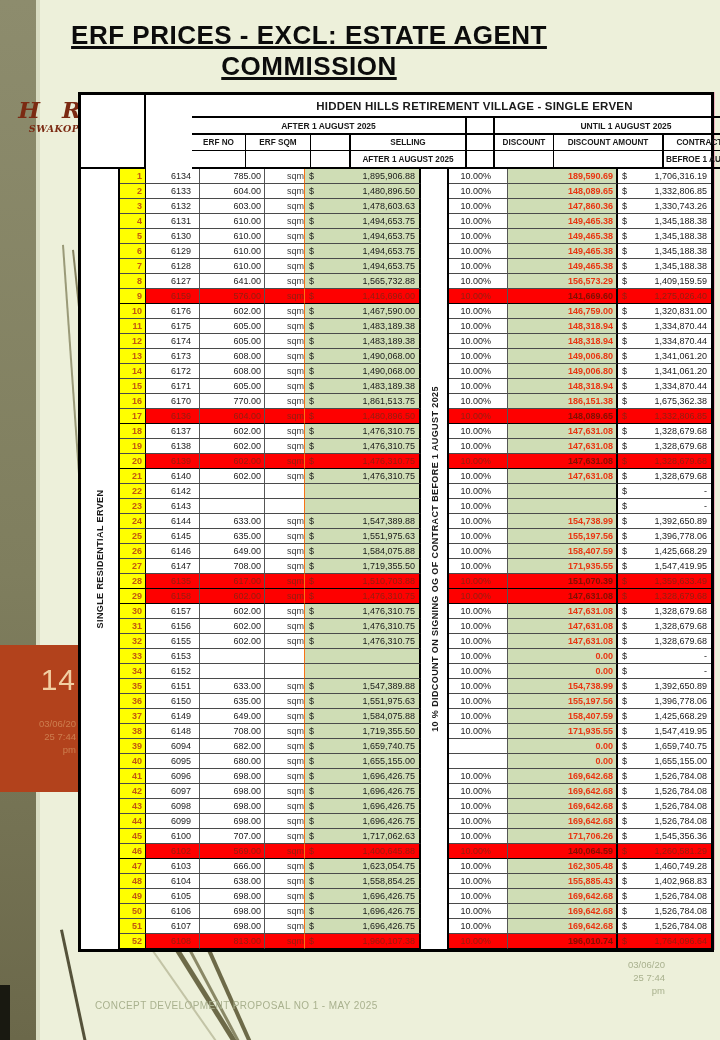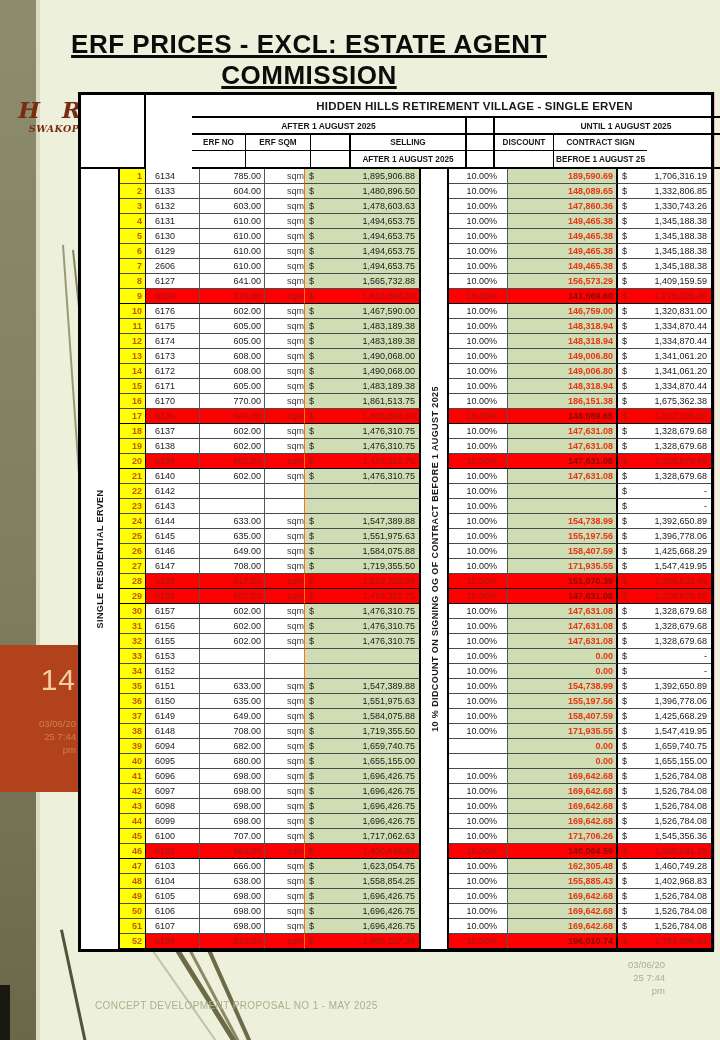--- a/index.html
+++ b/index.html
@@ -16,21 +16,21 @@
   .stroke{position:absolute;background:#6d6a48;transform-origin:top left;}
   .s1{left:62px;top:245px;width:2px;height:470px;transform:rotate(-4deg);background:#9a9a78;}
   .s2{left:72px;top:250px;width:1.5px;height:460px;transform:rotate(-6deg);background:#85825f;}
   .s3{left:115px;top:855px;width:5px;height:260px;transform:rotate(-32deg);}
   .s4{left:135px;top:850px;width:3px;height:280px;transform:rotate(-28deg);background:#8a8866;}
   .s5{left:95px;top:870px;width:2px;height:240px;transform:rotate(-35deg);background:#c3c4a6;}
   .s6{left:160px;top:845px;width:4px;height:300px;transform:rotate(-24deg);}
   .s7{left:60px;top:930px;width:3px;height:160px;transform:rotate(-12deg);background:#55523a;}
 
   
-  .title{position:absolute;left:40px;top:29px;width:538px;text-align:center;
+  .title{position:absolute;left:40px;top:20px;width:538px;text-align:center;
     font-size:26px;font-weight:800;letter-spacing:0.5px;color:#0c0c0c;
     text-decoration:underline;text-decoration-thickness:3px;}
   .subtitle{position:absolute;left:40px;top:57px;width:680px;text-align:center;
     font-size:17px;font-weight:800;color:#0c0c0c;
     text-decoration:underline;text-decoration-thickness:2.5px;}
 
   
   .logo{position:absolute;left:18px;top:98px;width:110px;text-align:center;color:#7b2a12;}
   .logo .big{font-family:"DejaVu Serif",serif;font-style:italic;font-weight:bold;
     font-size:23px;letter-spacing:7px;line-height:24px;}
@@ -76,26 +76,26 @@
 
   .tbody{display:flex;position:relative;}
   .colA{width:39px;flex:none;border-right:2px solid #000;background:#fff;position:relative;}
   .vlabel{position:absolute;left:50%;top:50%;transform:translate(-50%,-50%) rotate(-90deg);
     white-space:nowrap;font-weight:700;font-size:9px;letter-spacing:0.4px;color:#1a1a1a;}
   .grid{width:591px;flex:none;position:relative;}
   .trow{display:grid;grid-template-columns:26px 54px 65px 40px 116px 28px 59px 110px 93px;height:15px;}
   .trow>div{height:15px;line-height:14px;overflow:hidden;border-bottom:1px solid #4a4a4a;}
   .c-num{background:#ffff00;font-weight:700;color:#c1570f;text-align:right;padding-right:3px;
     border-right:1.5px solid #000;}
-  .c-erf{text-align:right;padding-right:24px;border-right:1px solid #555;}
+  .c-erf{text-align:right;padding-right:8px;border-right:1px solid #555;}
   .c-sqm{text-align:right;padding-right:3px;border-right:1px solid #555;}
   .c-unit{text-align:right;padding-left:3px;color:#3a3a3a;border-right:1px solid #f97316;}
   .c-sell{background:#cfddb5;display:flex;justify-content:space-between;padding:0 4px;border-right:2px solid #000;}
   .c-gap{background:#fff;border-right:2px solid #000;border-bottom:none !important;}
-  .c-disc{text-align:right;padding-right:10px;border-right:1px solid #555;}
+  .c-disc{text-align:right;padding-right:16px;border-right:1px solid #555;}
   .c-damt{background:#cfddb5;text-align:right;padding-right:3px;font-weight:700;color:#e93511;border-right:2px solid #000;}
   .c-con{display:flex;justify-content:space-between;padding:0 4px;}
   .trow.red .c-erf,.trow.red .c-sqm,.trow.red .c-unit,.trow.red .c-sell,
   .trow.red .c-disc,.trow.red .c-con{background:#fe0000;color:#8f1f10;}
   .trow.red .c-damt{background:#fe0000;color:#7e1002;}
   .trow.red>div{border-bottom:1px solid #000;}
   .mid-overlay{position:absolute;left:301px;top:0;width:28px;height:780px;pointer-events:none;}
 
   
   .footer-left{position:absolute;left:95px;top:1000px;font-size:10px;color:#a9b18e;letter-spacing:0.4px;}
@@ -164,20 +164,24 @@
             <div class="hl2">AFTER 1 AUGUST 2025</div>
           </div>
           <div class="hcell hc-gap">
             <div class="hl1"></div>
             <div class="hl2"></div>
           </div>
           <div class="hcell hc-disc">
             <div class="hl1">DISCOUNT</div>
             <div class="hl2"></div>
           </div>
+          <div class="hcell hc-damt">
+            <div class="hl1">DISCOUNT AMOUNT</div>
+            <div class="hl2"></div>
+          </div>
           <div class="hcell hc-con">
             <div class="hl1">CONTRACT SIGN</div>
             <div class="hl2">BEFROE 1 AUGUST 25</div>
           </div>
         </div>
       </div>
     </div>
 
     <div class="tbody">
       <div class="colA">
@@ -284,21 +288,21 @@
     <div class="c-gap"></div>
     <div class="c-disc">10.00%</div>
     <div class="c-damt">149,465.38</div>
     <div class="c-con">
       <span class="cur">$</span>
       <span class="amt">1,345,188.38</span>
     </div>
   </div>
           <div class="trow">
     <div class="c-num">7</div>
-    <div class="c-erf">2606</div>
+    <div class="c-erf">6128</div>
     <div class="c-sqm">610.00</div>
     <div class="c-unit">sqm</div>
     <div class="c-sell">
       <span class="cur">$</span>
       <span class="amt">1,494,653.75</span>
     </div>
     <div class="c-gap"></div>
     <div class="c-disc">10.00%</div>
     <div class="c-damt">149,465.38</div>
     <div class="c-con">

